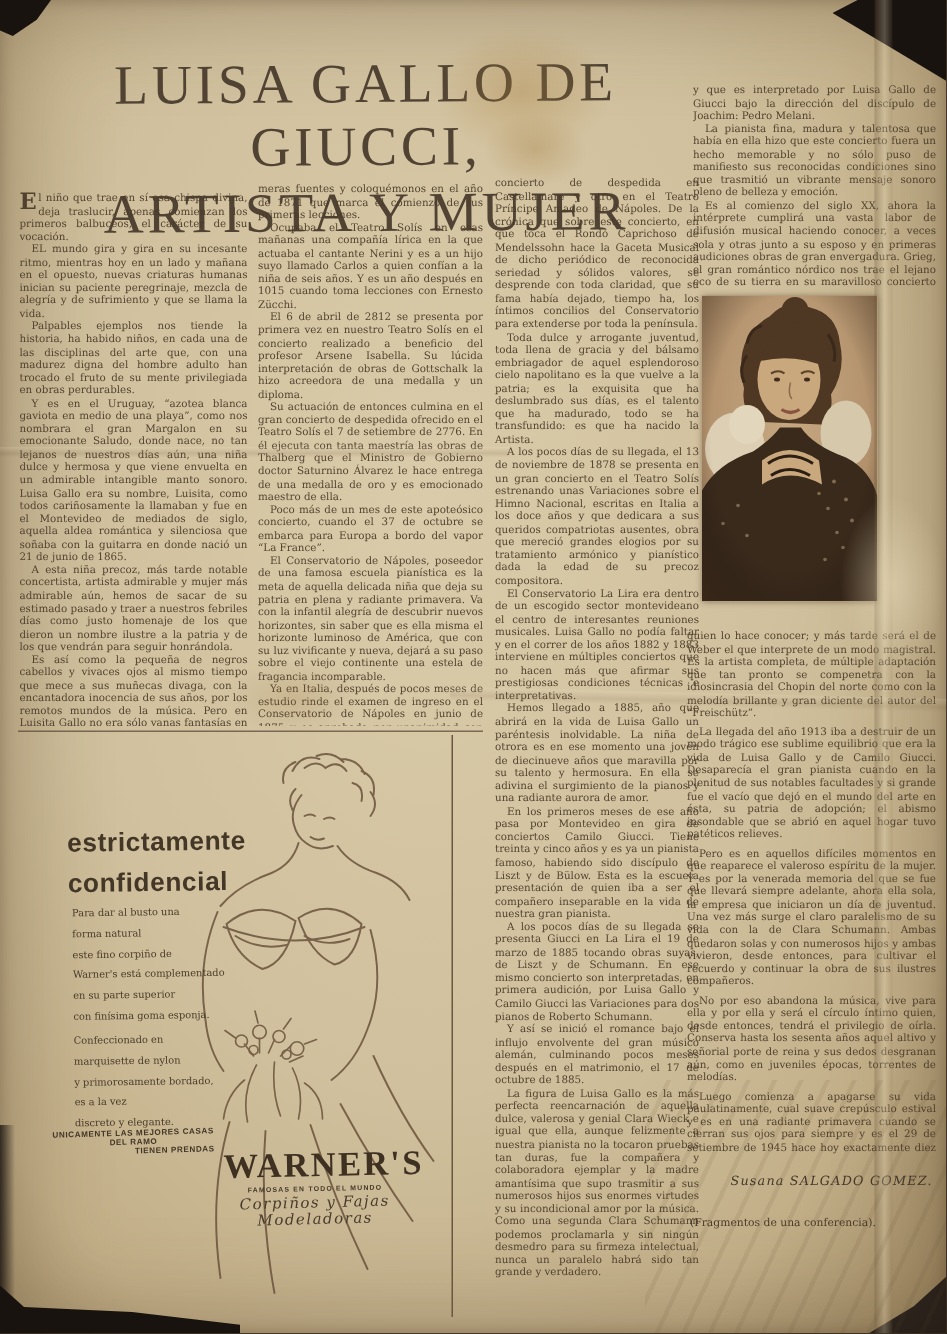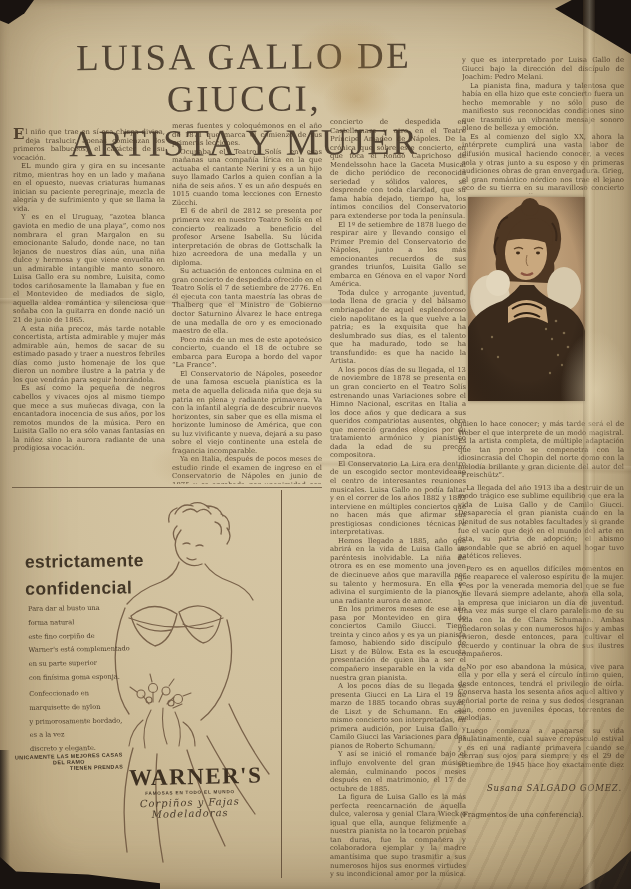--- a/index.html
+++ b/index.html
@@ -52,36 +52,36 @@
 <div class="page">
 
   <div class="abs" style="left:18px;top:36px;width:452px;transform:rotate(-.4deg);">
     <div class="hl">LUISA GALLO DE GIUCCI,</div>
     <div class="hl" style="margin-top:2px;">ARTISTA Y MUJER</div>
   </div>
 
   <div class="abs col col1" style="left:13px;top:128px;width:152px;height:356px;">
       <p class="para">El niño que trae en sí esa chispa divina, deja traslucir, apenas comienzan los primeros balbuceos, el carácter de su vocación.</p>
       <p class="para">EL mundo gira y gira en su incesante ritmo, mientras hoy en un lado y mañana en el opuesto, nuevas criaturas humanas inician su paciente peregrinaje, mezcla de alegría y de sufrimiento y que se llama la vida.</p>
+      <p class="para">Palpables ejemplos nos tiende la historia, ha habido niños, en cada una de las disciplinas del arte que, con una madurez digna del hombre adulto han trocado el fruto de su mente privilegiada en obras perdurables.</p>
       <p class="para">Y es en el Uruguay, “azotea blanca gaviota en medio de una playa”, como nos nombrara el gran Margalon en su emocionante Saludo, donde nace, no tan lejanos de nuestros días aún, una niña dulce y hermosa y que viene envuelta en un admirable intangible manto sonoro. Luisa Gallo era su nombre, Luisita, como todos cariñosamente la llamaban y fue en el Montevideo de mediados de siglo, aquella aldea romántica y silenciosa que soñaba con la guitarra en donde nació un 21 de junio de 1865.</p>
       <p class="para">A esta niña precoz, más tarde notable concertista, artista admirable y mujer más admirable aún, hemos de sacar de su estimado pasado y traer a nuestros febriles días como justo homenaje de los que dieron un nombre ilustre a la patria y de los que vendrán para seguir honrándola.</p>
       <p class="para">Es así como la pequeña de negros cabellos y vivaces ojos al mismo tiempo que mece a sus muñecas divaga, con la encantadora inocencia de sus años, por los remotos mundos de la música. Pero en Luisita Gallo no era sólo vanas fantasías en la niñez sino la aurora radiante de una prodigiosa vocación.</p>
     </div>
   <div class="abs col col2" style="left:172px;top:122px;width:150px;height:362px;">
       <p class="para">meras fuentes y coloquémonos en el año de 1871 que marca el comienzo de sus primeras lecciones.</p>
       <p class="para">Ocupaba el Teatro Solís en esas mañanas una compañía lírica en la que actuaba el cantante Nerini y es a un hijo suyo llamado Carlos a quien confían a la niña de seis años. Y es un año después en 1015 cuando toma lecciones con Ernesto Zücchi.</p>
       <p class="para">El 6 de abril de 2812 se presenta por primera vez en nuestro Teatro Solís en el concierto realizado a beneficio del profesor Arsene Isabella. Su lúcida interpretación de obras de Gottschalk la hizo acreedora de una medalla y un diploma.</p>
       <p class="para">Su actuación de entonces culmina en el gran concierto de despedida ofrecido en el Teatro Solís el 7 de setiembre de 2776. En él ejecuta con tanta maestría las obras de Thalberg que el Ministro de Gobierno doctor Saturnino Álvarez le hace entrega de una medalla de oro y es emocionado maestro de ella.</p>
-      <p class="para">Poco más de un mes de este apoteósico concierto, cuando el 18 de octubre se embarca para Europa a bordo del vapor “La France”.</p>
+      <p class="para">Poco más de un mes de este apoteósico concierto, cuando el 37 de octubre se embarca para Europa a bordo del vapor “La France”.</p>
       <p class="para">El Conservatorio de Nápoles, poseedor de una famosa escuela pianística es la meta de aquella delicada niña que deja su patria en plena y radiante primavera. Va con la infantil alegría de descubrir nuevos horizontes, sin saber que es ella misma el horizonte luminoso de América, que con su luz vivificante y nueva, dejará a su paso sobre el viejo continente una estela de fragancia incomparable.</p>
       <p class="para">Ya en Italia, después de pocos meses de estudio rinde el examen de ingreso en el Conservatorio de Nápoles en junio de 1875 y es aprobada por unanimidad con Sobresaliente, quedando desde ese momento, como alumna externa bajo la dirección de los eminentes maestros Cesi y Pietrinli.</p>
     </div>
   <div class="abs col col3" style="left:330px;top:118px;width:136px;height:762px;">
       <p class="para">concierto de despedida en Castellamare y otro en el Teatro Príncipe Amadeo de Nápoles. De la crónica que sobre este concierto, en que toca el Rondó Caprichoso de Mendelssohn hace la Gaceta Musical de dicho periódico de reconocida seriedad y sólidos valores, se desprende con toda claridad, que su fama había dejado, tiempo ha, los íntimos concilios del Conservatorio para extenderse por toda la península.</p>
-      <p class="para">El 1º de setiembre de 1878 luego de respirar aire y llevando consigo el Primer Premio del Conservatorio de Nápoles, junto a los más emocionantes recuerdos de sus grandes triunfos, Luisita Gallo se embarca en Génova en el vapor Nord América.</p>
       <p class="para">Toda dulce y arrogante juventud, toda llena de gracia y del bálsamo embriagador de aquel esplendoroso cielo napolitano es la que vuelve a la patria; es la exquisita que ha deslumbrado sus días, es el talento que ha madurado, todo se ha transfundido: es que ha nacido la Artista.</p>
       <p class="para">A los pocos días de su llegada, el 13 de noviembre de 1878 se presenta en un gran concierto en el Teatro Solís estrenando unas Variaciones sobre el Himno Nacional, escritas en Italia a los doce años y que dedicara a sus queridos compatriotas ausentes, obra que mereció grandes elogios por su tratamiento armónico y pianístico dada la edad de su precoz compositora.</p>
       <p class="para">El Conservatorio La Lira era dentro de un escogido sector montevideano el centro de interesantes reuniones musicales. Luisa Gallo no podía faltar y en el correr de los años 1882 y 1883 interviene en múltiples conciertos que no hacen más que afirmar sus prestigiosas condiciones técnicas e interpretativas.</p>
       <p class="para">Hemos llegado a 1885, año que abrirá en la vida de Luisa Gallo un paréntesis inolvidable. La niña de otrora es en ese momento una joven de diecinueve años que maravilla por su talento y hermosura. En ella se adivina el surgimiento de la pianos y una radiante aurora de amor.</p>
       <p class="para">En los primeros meses de ese año pasa por Montevideo en gira de conciertos Camilo Giucci. Tiene treinta y cinco años y es ya un pianista famoso, habiendo sido discípulo de Liszt y de Bülow. Esta es la escueta presentación de quien iba a ser el compañero inseparable en la vida de nuestra gran pianista.</p>
       <p class="para">A los pocos días de su llegada se presenta Giucci en La Lira el 19 de marzo de 1885 tocando obras suyas, de Liszt y de Schumann. En ese mismo concierto son interpretadas, en primera audición, por Luisa Gallo y Camilo Giucci las Variaciones para dos pianos de Roberto Schumann.</p>
       <p class="para">Y así se inició el romance bajo el influjo envolvente del gran músico alemán, culminando pocos meses después en el matrimonio, el 17 de octubre de 1885.</p>
       <p class="para">La figura de Luisa Gallo es la más perfecta reencarnación de aquella dulce, valerosa y genial Clara Wieck e igual que ella, aunque felizmente a nuestra pianista no la tocaron pruebas tan duras, fue la compañera y colaboradora ejemplar y la madre amantísima que supo trasmitir a sus numerosos hijos sus enormes virtudes y su incondicional amor por la música. Como una segunda Clara Schumann podemos proclamarla y sin ningún desmedro para su firmeza intelectual, nunca un paralelo habrá sido tan grande y verdadero.</p>
     </div>
   <div class="abs col col4a" style="left:462px;top:56px;width:162px;height:138px;">
@@ -147,21 +147,21 @@
       <p class="para">Pero es en aquellos difíciles momentos en que reaparece el valeroso espíritu de la mujer. Y es por la venerada memoria del que se fue que llevará siempre adelante, ahora ella sola, la empresa que iniciaron un día de juventud. Una vez más surge el claro paralelismo de su vida con la de Clara Schumann. Ambas quedaron solas y con numerosos hijos y ambas vivieron, desde entonces, para cultivar el recuerdo y continuar la obra de sus ilustres compañeros.</p>
       <p class="para">No por eso abandona la música, vive para ella y por ella y será el círculo íntimo quien, desde entonces, tendrá el privilegio de oírla. Conserva hasta los sesenta años aquel altivo y señorial porte de reina y sus dedos desgranan aún, como en juveniles épocas, torrentes de melodías.</p>
       <p class="para">Luego comienza a apagarse su vida paulatinamente, cual suave crepúsculo estival y es en una radiante primavera cuando se cierran sus ojos para siempre y es el 29 de setiembre de 1945 hace hoy exactamente diez años, cuando Luisa Gallo penetraba en el inmenso mundo de la inmortalidad.</p>
     </div>
 
   <div class="abs signature" style="left:487px;top:783px;">Susana SALGADO GOMEZ.</div>
   <div class="abs footnote" style="left:460px;top:810px;">(Fragmentos de una conferencia).</div>
 
   <div class="abs rule" style="left:12px;top:487px;width:310px;"></div>
 
-  <div class="abs adbox" style="left:1px;top:490px;width:280px;height:388px;">
+  <div class="abs adbox" style="left:21px;top:490px;width:280px;height:388px;">
 
     <svg class="abs" style="left:78px;top:6px;" width="200" height="372" viewBox="0 0 200 372">
       <g stroke="#6a523c" stroke-width="1.3" fill="none" stroke-linecap="round" opacity=".85">
 
         <path d="M96,18 q6,-12 18,-8 M112,8 q10,-4 18,4 M128,10 q12,0 16,10 M142,18 q10,4 8,16 M90,26 q-2,-10 8,-14 M148,32 q6,8 0,16"></path>
         <path d="M98,30 q-6,6 -2,14 M104,16 q8,-6 14,0 q8,-6 14,2 M136,26 q8,2 6,12"></path>
 
         <path d="M102,34 q-8,10 -5,20 q2,8 8,12 q8,6 18,2"></path>
         <path d="M104,48 q4,-2 7,0 M117,50 q4,-2 7,0"></path>
         <path d="M108,62 q4,3 9,1"></path>

